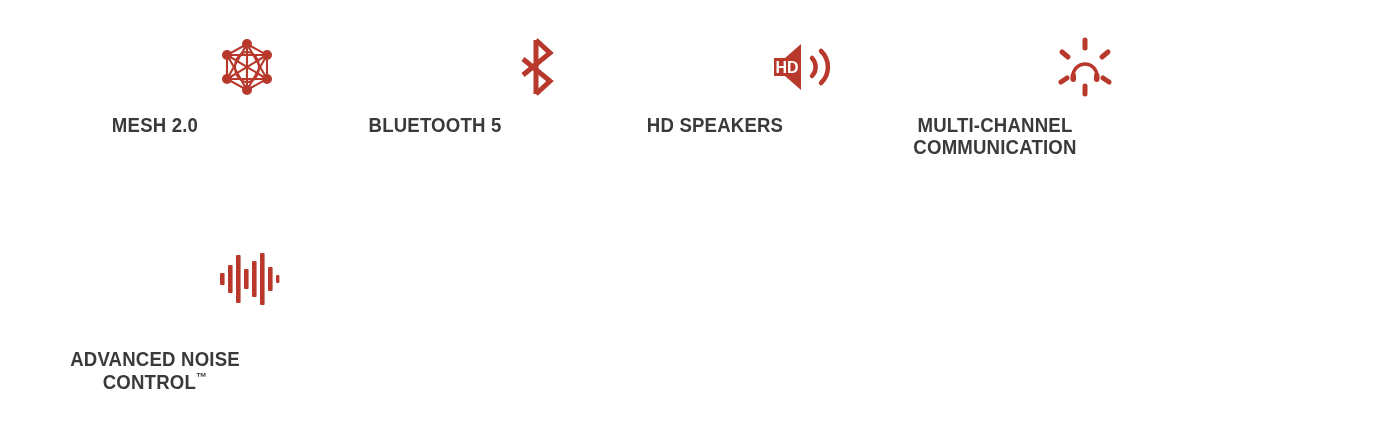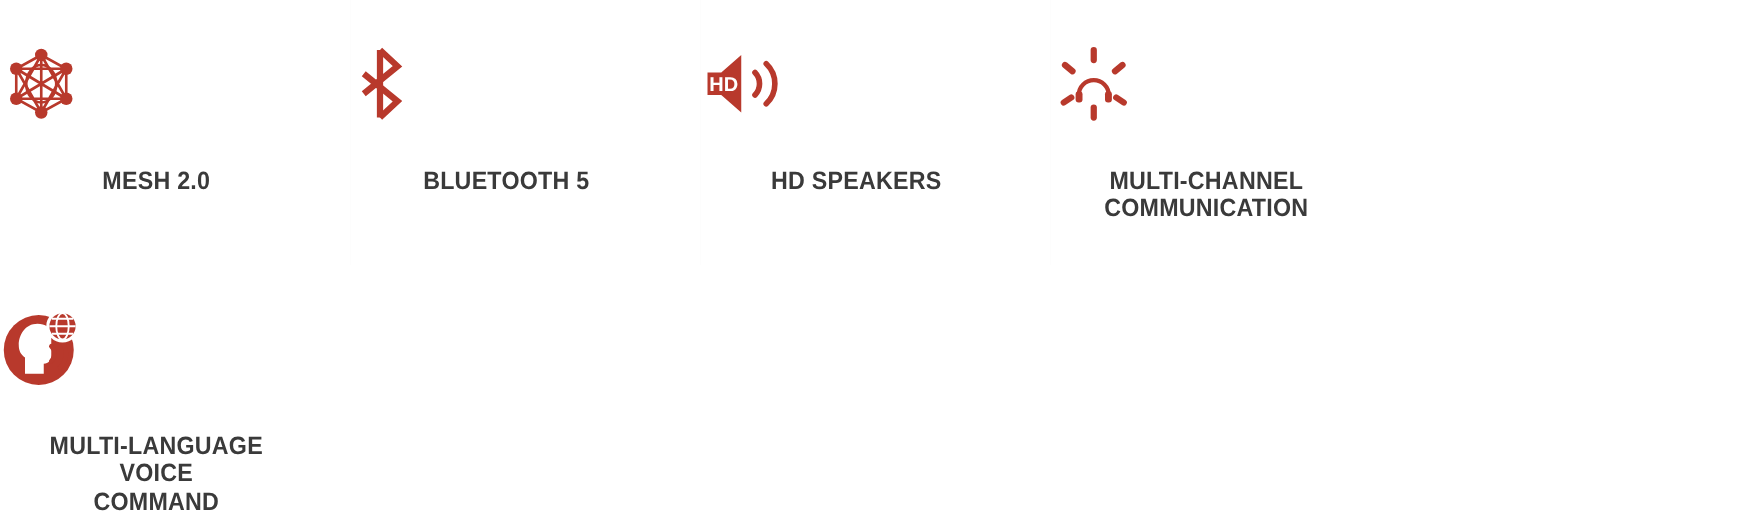--- a/index.html
+++ b/index.html
@@ -28,24 +28,23 @@
     width: 100%;
     height: 212px;
   }
 
   .feature-cell {
     width: 280px;
     height: 212px;
     box-sizing: border-box;
     display: flex;
     flex-direction: column;
-    align-items: flex-start;
+    align-items: flex-end;
     position: relative;
     background: #ffffff;
-    gap: 20px;
   }
   
   .feature-cell + .feature-cell::before {
     content: "";
     position: absolute;
     left: 0;
     top: 0;
     bottom: 0;
     width: 1px;
     background: #fdfdfd;
@@ -161,38 +160,37 @@
 COMMUNICATION</div>
     </div>
 
 
   </div>
 
   <div class="feature-row">
 
 
 
+
     <div class="feature-cell">
       <div class="icon-box">
-        <svg width="66" height="64" viewBox="0 0 66 64">
-          <circle cx="31" cy="33" r="28" fill="#b8392c"></circle>
-          <path d="M30 12 C20 12 15 21 15 29 C15 34 17 37 20 39 L20 52 L35 52 L35 44
-                   C39 44 41 41 41 37 L41 20 C41 15 36 12 30 12 Z" fill="#ffffff"></path>
-          <g stroke="#b8392c" stroke-width="3.6" fill="none" stroke-linecap="round">
-            <path d="M41 30 A 8 8 0 0 1 41 42"></path>
-            <path d="M48 25 A 15 15 0 0 1 48 47"></path>
-          </g>
-          <circle cx="50" cy="14" r="13" fill="#ffffff"></circle>
-          <circle cx="50" cy="14" r="10.5" fill="#b8392c"></circle>
-          <g stroke="#ffffff" stroke-width="1.5" fill="none">
-            <ellipse cx="50" cy="14" rx="5" ry="10.5"></ellipse>
-            <path d="M39.5 14 L60.5 14 M41.5 8 L58.5 8 M41.5 20 L58.5 20"></path>
+        <svg width="62" height="56" viewBox="0 0 62 56">
+          <g fill="#b8392c">
+            <rect x="2" y="22" width="4.6" height="12" rx="1"></rect>
+            <rect x="10" y="14" width="4.6" height="28" rx="1"></rect>
+            <rect x="18" y="4" width="4.6" height="48" rx="1"></rect>
+            <rect x="26" y="18" width="4.6" height="20" rx="1"></rect>
+            <rect x="34" y="10" width="4.6" height="36" rx="1"></rect>
+            <rect x="42" y="2" width="4.6" height="52" rx="1"></rect>
+            <rect x="50" y="16" width="4.6" height="24" rx="1"></rect>
+            <rect x="58" y="24" width="3.4" height="8" rx="1"></rect>
           </g>
         </svg>
       </div>
-      <div class="feature-label">MULTI-LANGUAGE VOICE
-COMMAND</div>
+      <div class="feature-label">
+        <span>ADVANCED NOISE
+CONTROL</span><span class="tm">™</span>
+      </div>
     </div>
-
 
 
   </div>
 </div>
 
 </body></html>

